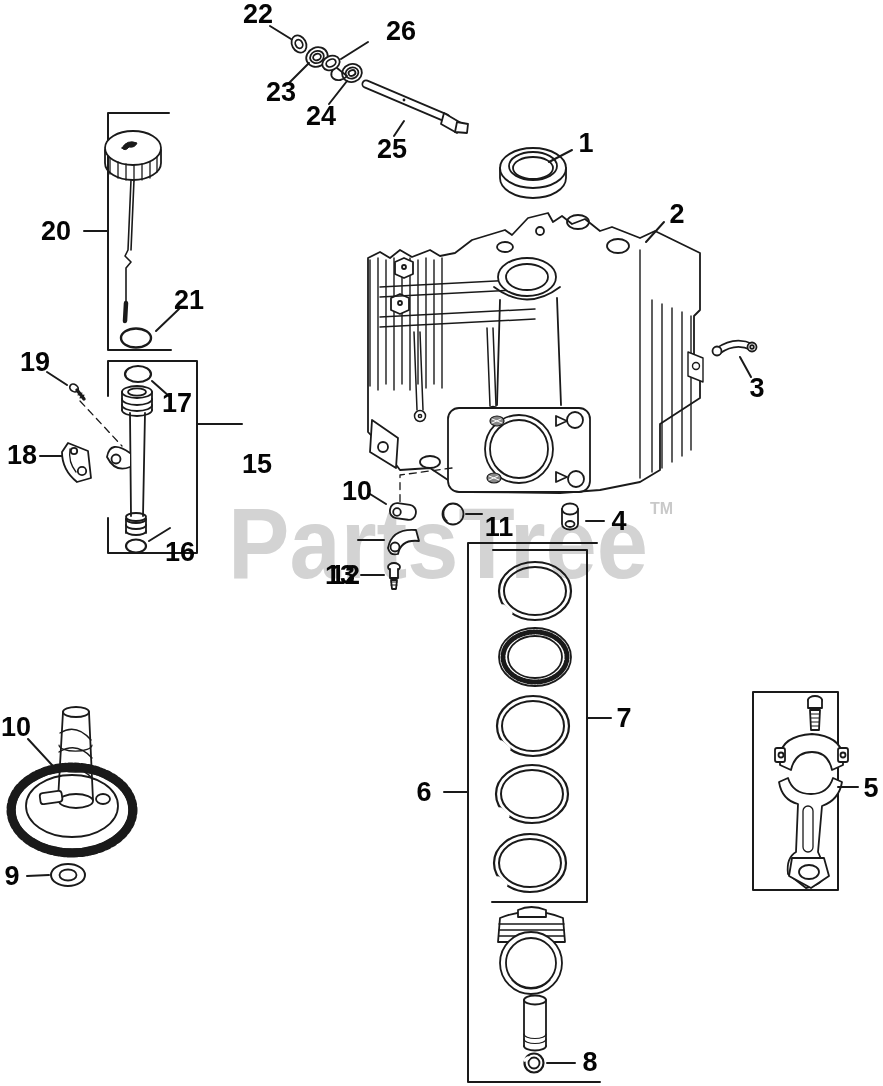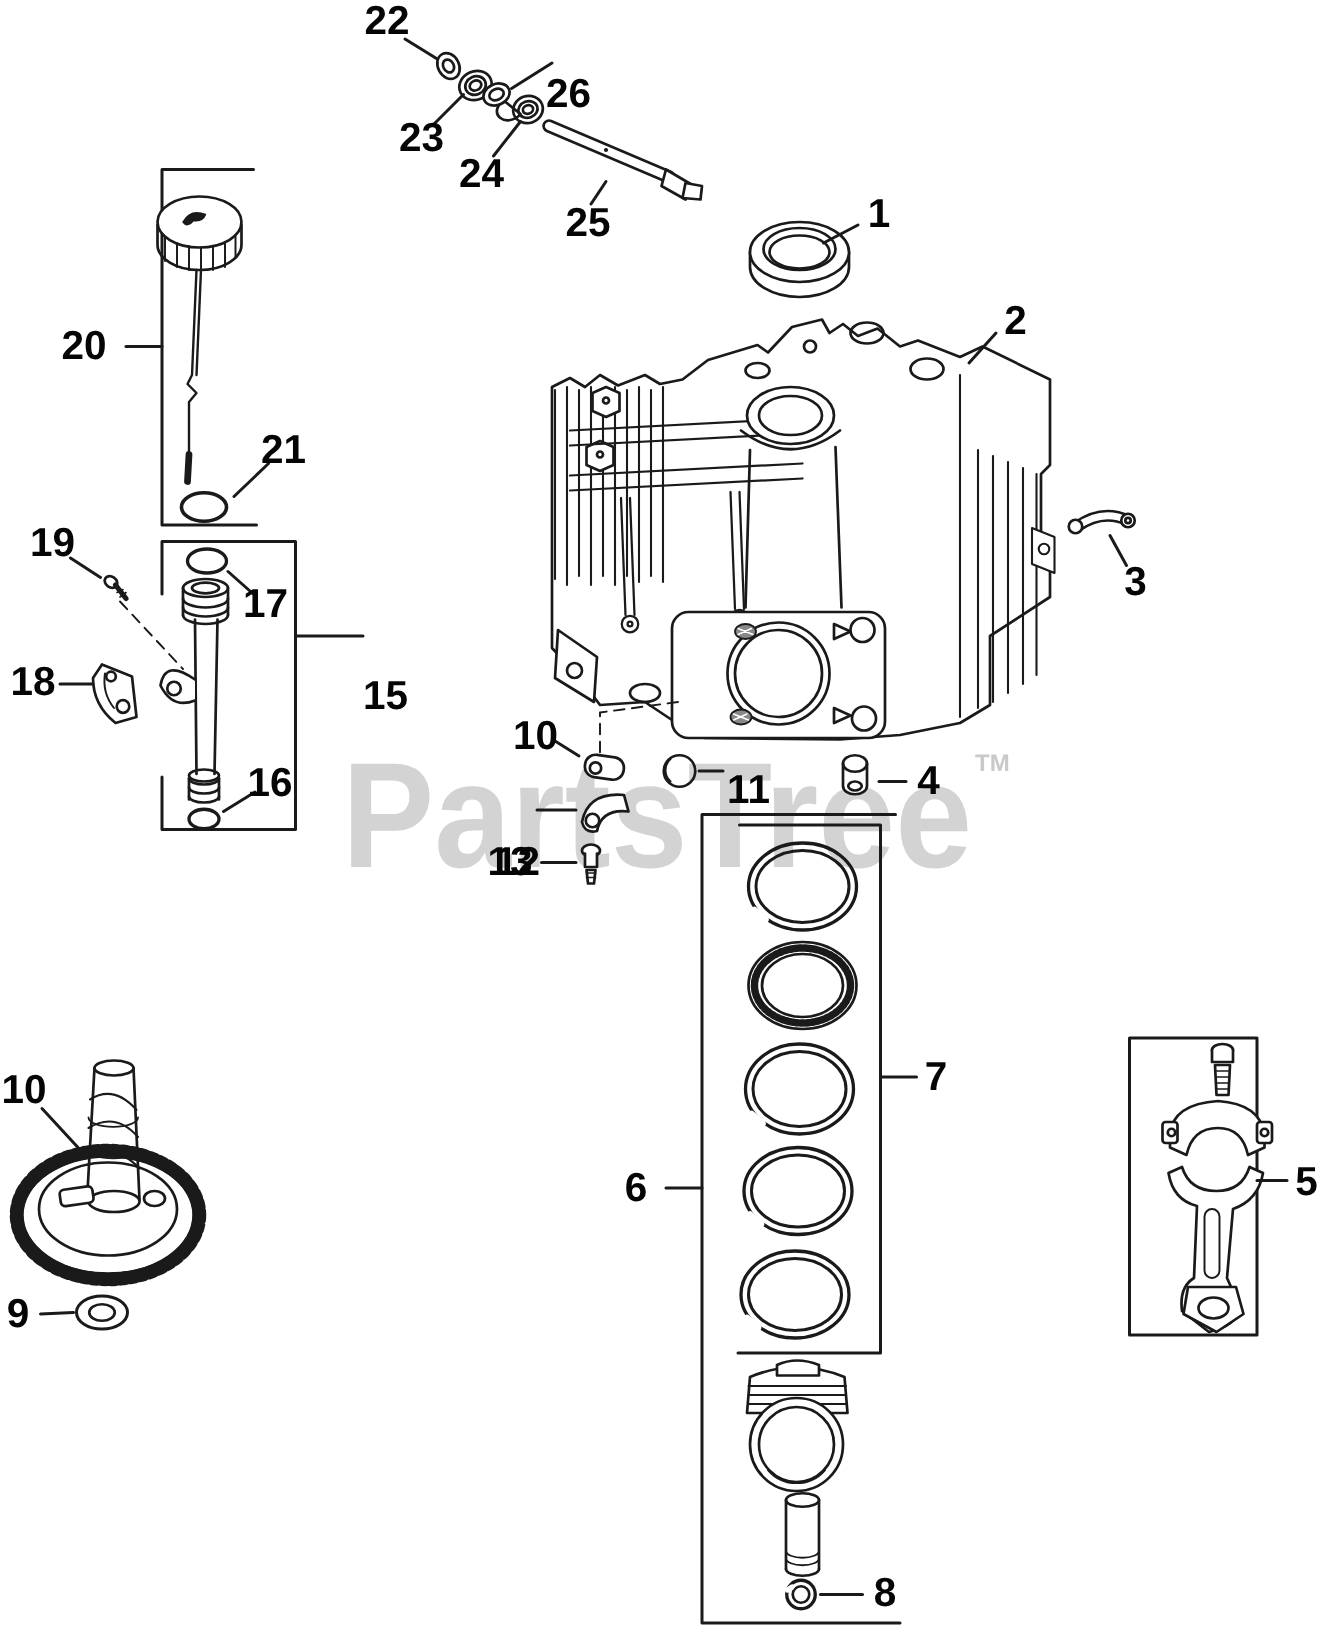--- a/index.html
+++ b/index.html
@@ -349,37 +349,37 @@
     <path d="M28,739 L52,765"></path>
     <path d="M838,787 L858,787"></path>
     <path d="M444,792 L468,792"></path>
     <path d="M27,876 L49,875"></path>
     <path d="M547,1063 L575,1063"></path>
   </g>
 </svg>
 
 <div id="callout-layer">
       <span class="callout" style="left: 258px; top: 14px;">22</span>
-      <span class="callout" style="left: 379px; top: 31px; margin-top: 32px;">26</span>
+      <span class="callout" style="left: 401px; top: 31px;">26</span>
       <span class="callout" style="left: 281px; top: 92px;">23</span>
       <span class="callout" style="left: 321px; top: 116px;">24</span>
       <span class="callout" style="left: 392px; top: 149px;">25</span>
       <span class="callout" style="left: 586px; top: 143px;">1</span>
       <span class="callout" style="left: 677px; top: 214px;">2</span>
       <span class="callout" style="left: 56px; top: 231px;">20</span>
       <span class="callout" style="left: 189px; top: 300px;">21</span>
       <span class="callout" style="left: 35px; top: 362px;">19</span>
       <span class="callout" style="left: 757px; top: 388px;">3</span>
       <span class="callout" style="left: 177px; top: 403px;">17</span>
       <span class="callout" style="left: 257px; top: 416px; margin-top: 48px;">15</span>
       <span class="callout" style="left: 22px; top: 455px;">18</span>
       <span class="callout" style="left: 357px; top: 491px;">10</span>
       <span class="callout" style="left: 499px; top: 527px;">11</span>
       <span class="callout" style="left: 619px; top: 521px;">4</span>
-      <span class="callout" style="left: 180px; top: 522px;">16</span>
+      <span class="callout" style="left: 180px; top: 552px;">16</span>
       <span class="callout" style="left: 340px; top: 540px; margin-top: 35px;">13</span>
       <span class="callout" style="left: 345px; top: 575px;">12</span>
       <span class="callout" style="left: 624px; top: 718px;">7</span>
       <span class="callout" style="left: 16px; top: 727px;">10</span>
       <span class="callout" style="left: 871px; top: 788px;">5</span>
       <span class="callout" style="left: 424px; top: 792px;">6</span>
       <span class="callout" style="left: 12px; top: 876px;">9</span>
       <span class="callout" style="left: 590px; top: 1062px;">8</span>
     </div>
 

